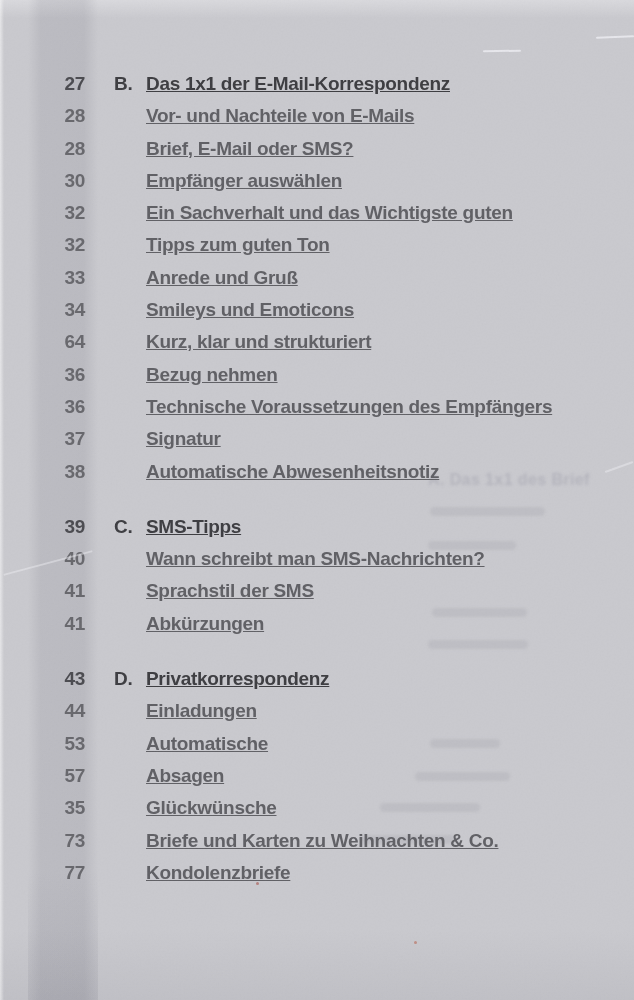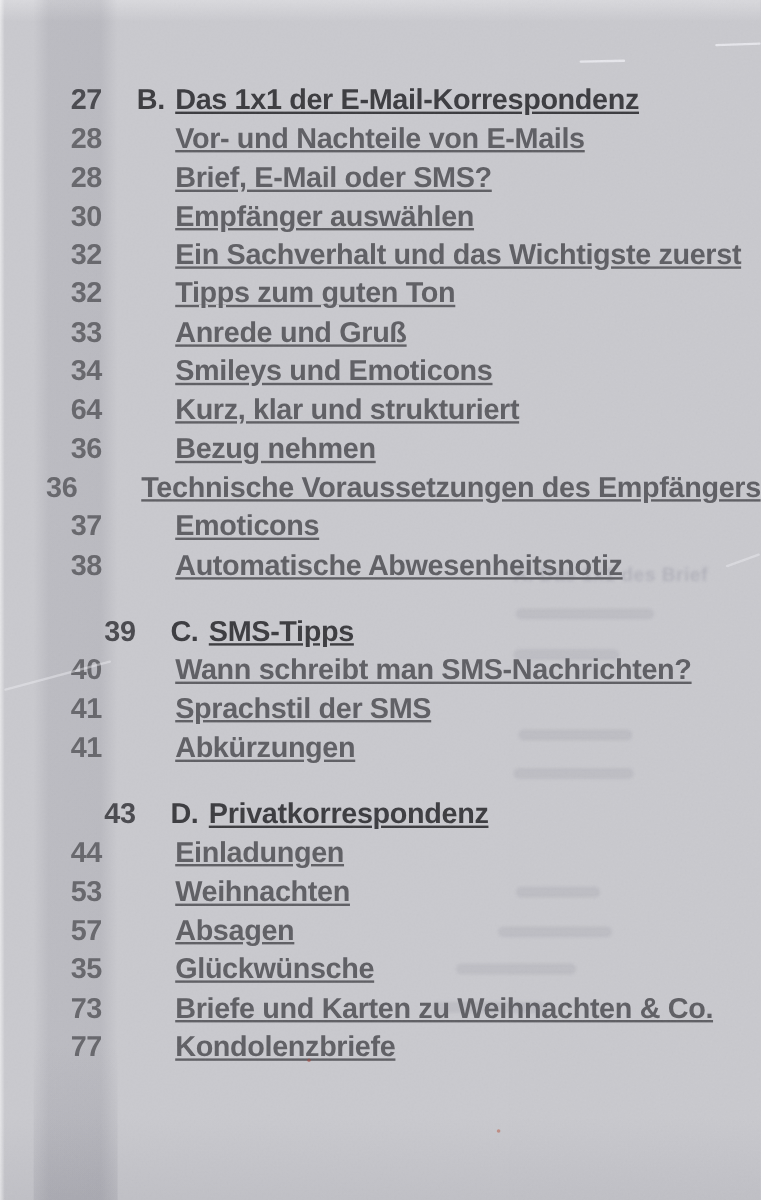--- a/index.html
+++ b/index.html
@@ -42,22 +42,22 @@
   .smudge.m2{left:428px;top:541px;width:88px;}
   .smudge.m3{left:432px;top:608px;width:95px;}
   .smudge.m4{left:428px;top:640px;width:100px;}
   .smudge.m5{left:430px;top:739px;width:70px;}
   .smudge.m6{left:415px;top:772px;width:95px;}
   .smudge.m7{left:380px;top:803px;width:100px;}
   .smudge.m8{left:360px;top:835px;width:95px;}
 
   
   .toc{position:absolute;left:0;top:68px;right:0;font-weight:bold;}
-  .row{display:flex;height:32.3px;line-height:32.3px;font-size:24px;letter-spacing:-0.3px;white-space:nowrap;}
-  .row.gap{margin-top:23px;padding-left:28px;}
+  .row{display:flex;height:32.3px;line-height:32.3px;font-size:19px;letter-spacing:-0.3px;white-space:nowrap;}
+  .row.gap{margin-top:23px;}
   .num{width:85px;text-align:right;color:var(--item_number,#67676c);}
   .row.section .num{color:var(--section_number,#4a4a4f);}
   .letter{width:61px;padding-left:29px;box-sizing:border-box;color:var(--section_text,#3c3c40);}
   .title{color:var(--item_text,#5f5f64);text-decoration:underline;}
   .row.section .title{color:var(--section_text,#3c3c40);}
 
   .grain{position:absolute;inset:0;opacity:.30;pointer-events:none;}
 </style>
 </head>
 <body>
@@ -98,21 +98,21 @@
         <span class="title">Brief, E-Mail oder SMS?</span>
       </div>
       <div class="row">
         <span class="num">30</span>
         <span class="letter"></span>
         <span class="title">Empfänger auswählen</span>
       </div>
       <div class="row">
         <span class="num">32</span>
         <span class="letter"></span>
-        <span class="title">Ein Sachverhalt und das Wichtigste zuerst</span>
+        <span class="title">Ein Sachverhalt und das Wichtigste guten</span>
       </div>
       <div class="row">
         <span class="num">32</span>
         <span class="letter"></span>
         <span class="title">Tipps zum guten Ton</span>
       </div>
       <div class="row">
         <span class="num">33</span>
         <span class="letter"></span>
         <span class="title">Anrede und Gruß</span>
@@ -133,21 +133,21 @@
         <span class="title">Bezug nehmen</span>
       </div>
       <div class="row">
         <span class="num">36</span>
         <span class="letter"></span>
         <span class="title">Technische Voraussetzungen des Empfängers</span>
       </div>
       <div class="row">
         <span class="num">37</span>
         <span class="letter"></span>
-        <span class="title">Emoticons</span>
+        <span class="title">Signatur</span>
       </div>
       <div class="row">
         <span class="num">38</span>
         <span class="letter"></span>
         <span class="title">Automatische Abwesenheitsnotiz</span>
       </div>
       <div class="row section gap">
         <span class="num">39</span>
         <span class="letter">C.</span>
         <span class="title">SMS-Tipps</span>
@@ -173,21 +173,21 @@
         <span class="title">Privatkorrespondenz</span>
       </div>
       <div class="row">
         <span class="num">44</span>
         <span class="letter"></span>
         <span class="title">Einladungen</span>
       </div>
       <div class="row">
         <span class="num">53</span>
         <span class="letter"></span>
-        <span class="title">Weihnachten</span>
+        <span class="title">Automatische</span>
       </div>
       <div class="row">
         <span class="num">57</span>
         <span class="letter"></span>
         <span class="title">Absagen</span>
       </div>
       <div class="row">
         <span class="num">35</span>
         <span class="letter"></span>
         <span class="title">Glückwünsche</span>

